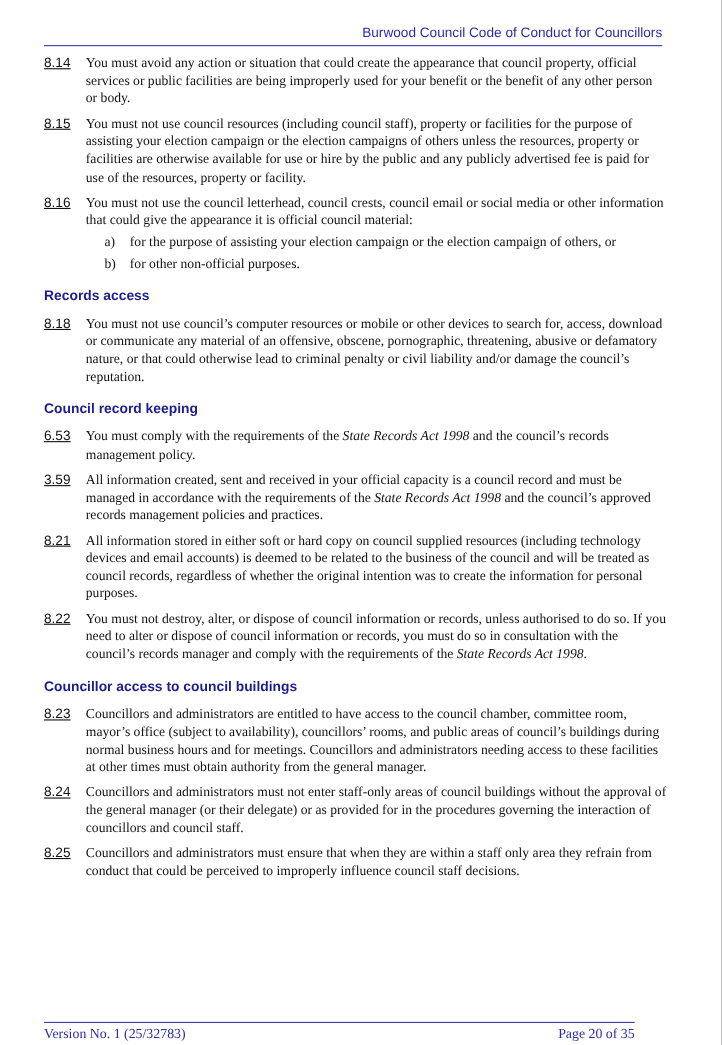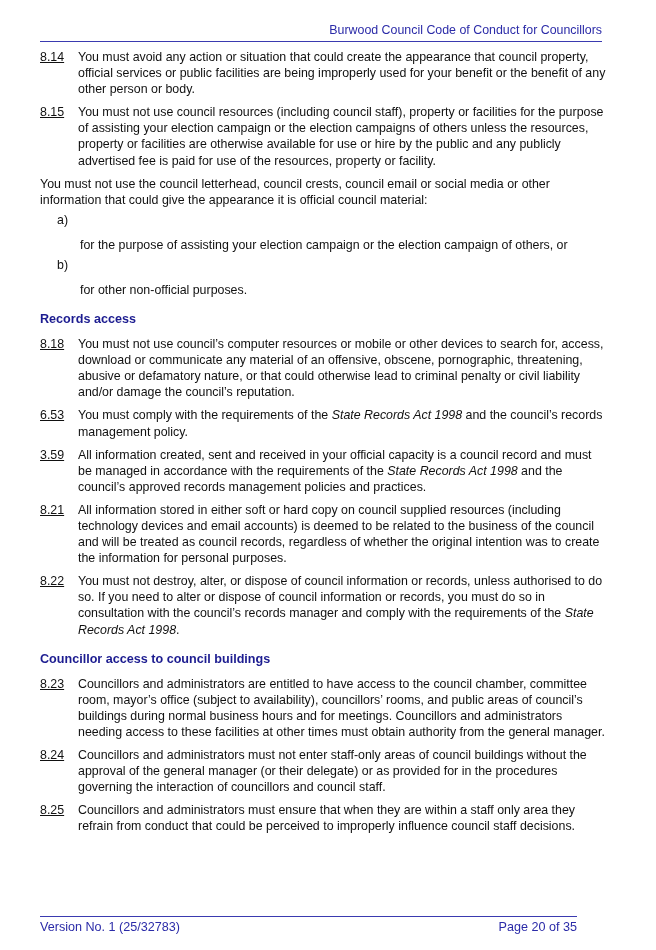--- a/index.html
+++ b/index.html
@@ -34,44 +34,45 @@
     display:flex;
     margin-top:7px;
     font-size:12.4px;
     line-height:16.1px;
   }
   .item-num{
     width:38px;
     flex-shrink:0;
     text-decoration:underline;
   }
-  .item-body{flex:1;}
+  .item-body{flex:1;font-family:Liberation Serif, serif;}
   .subitem{
     display:flex;
     margin-left:17px;
     margin-top:4px;
   }
   .subitem-label{
     width:23px;
     flex-shrink:0;
   }
-  .subitem-text{flex:1;margin-top:25px;}
+  .subitem-text{flex:1;}
   .heading{
     color:var(--heading);
     font-weight:bold;
     font-size:12.6px;
     line-height:15px;
     margin-top:14px;
     margin-bottom:9px;
   }
   .footer{
     position:absolute;
     left:40px;
     right:79px;
-    bottom:15px;
+    bottom:2px;
+    font-family:Liberation Serif, serif;
   }
   .footer-row{
     display:flex;
     justify-content:space-between;
     color:var(--accent);
     font-size:12.6px;
     line-height:16px;
     padding-top:2px;
   }
   i{font-style:italic;}
@@ -89,33 +90,35 @@
   <div class="content">
       <div class="item">
         <div class="item-num">8.14</div>
         <div class="item-body"><span>You must avoid any action or situation that could create the appearance that council property, official services or public facilities are being improperly used for your benefit or the benefit of any other person or body.</span></div>
       </div>
       <div class="item">
         <div class="item-num">8.15</div>
         <div class="item-body"><span>You must not use council resources (including council staff), property or facilities for the purpose of assisting your election campaign or the election campaigns of others unless the resources, property or facilities are otherwise available for use or hire by the public and any publicly advertised fee is paid for use of the resources, property or facility.</span></div>
       </div>
       <div class="item">
+        <div class="item-num">8.16</div>
         <div class="item-body"><span>You must not use the council letterhead, council crests, council email or social media or other information that could give the appearance it is official council material:</span><div class="subitem">
             <div class="subitem-label">a)</div>
             <div class="subitem-text">for the purpose of assisting your election campaign or the election campaign of others, or</div>
           </div><div class="subitem">
             <div class="subitem-label">b)</div>
             <div class="subitem-text">for other non-official purposes.</div>
           </div></div>
       </div>
       <div class="heading">Records access</div>
       <div class="item">
         <div class="item-num">8.18</div>
         <div class="item-body"><span>You must not use council’s computer resources or mobile or other devices to search for, access, download or communicate any material of an offensive, obscene, pornographic, threatening, abusive or defamatory nature, or that could otherwise lead to criminal penalty or civil liability and/or damage the council’s reputation.</span></div>
       </div>
+      <div class="heading">Council record keeping</div>
       <div class="item">
         <div class="item-num">6.53</div>
         <div class="item-body"><span>You must comply with the requirements of the </span><i>State Records Act 1998</i><span> and the council’s records management policy.</span></div>
       </div>
       <div class="item">
         <div class="item-num">3.59</div>
         <div class="item-body"><span>All information created, sent and received in your official capacity is a council record and must be managed in accordance with the requirements of the </span><i>State Records Act 1998</i><span> and the council’s approved records management policies and practices.</span></div>
       </div>
       <div class="item">
         <div class="item-num">8.21</div>

